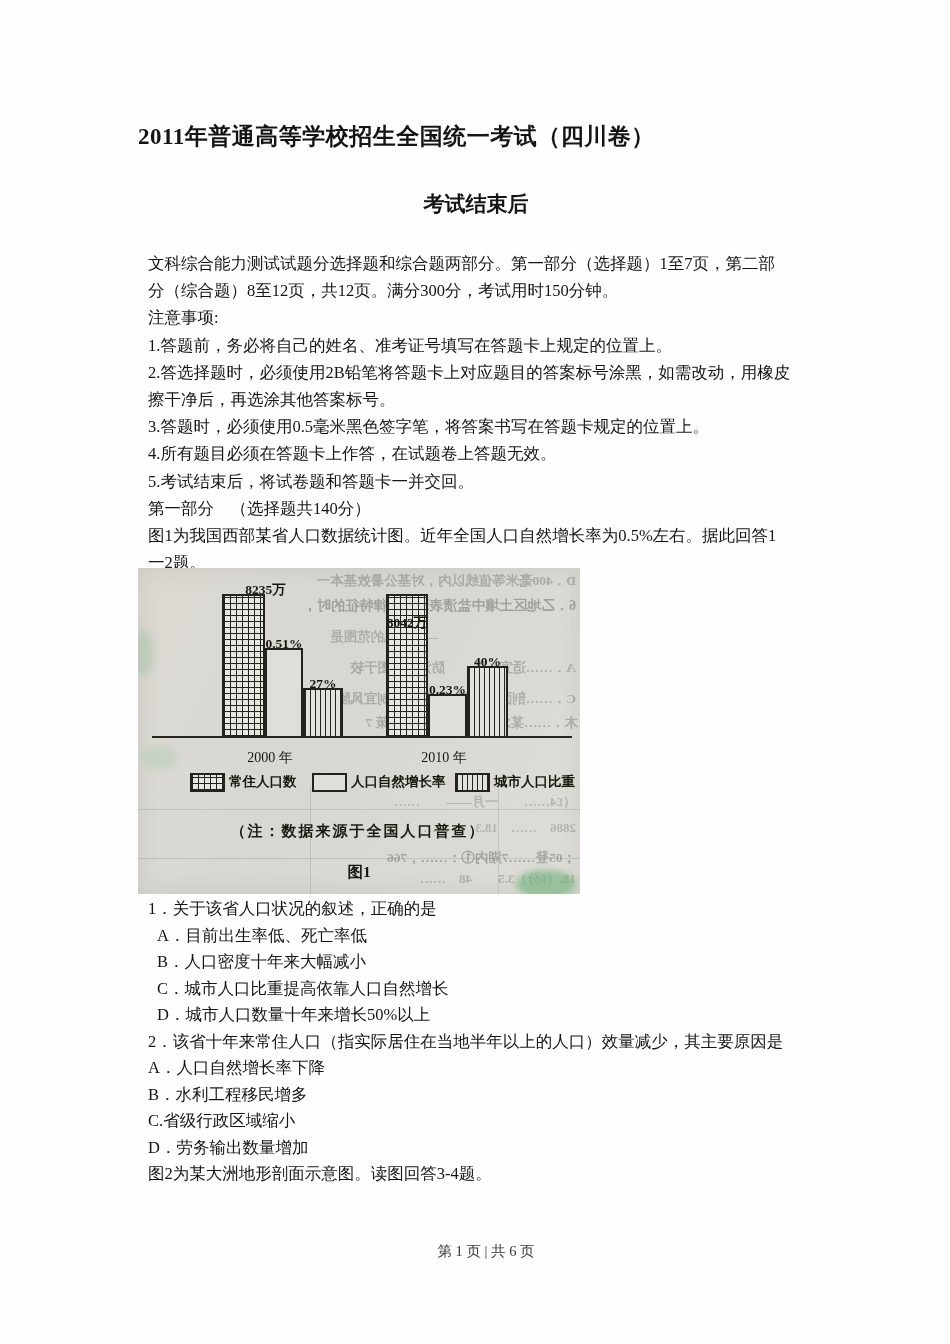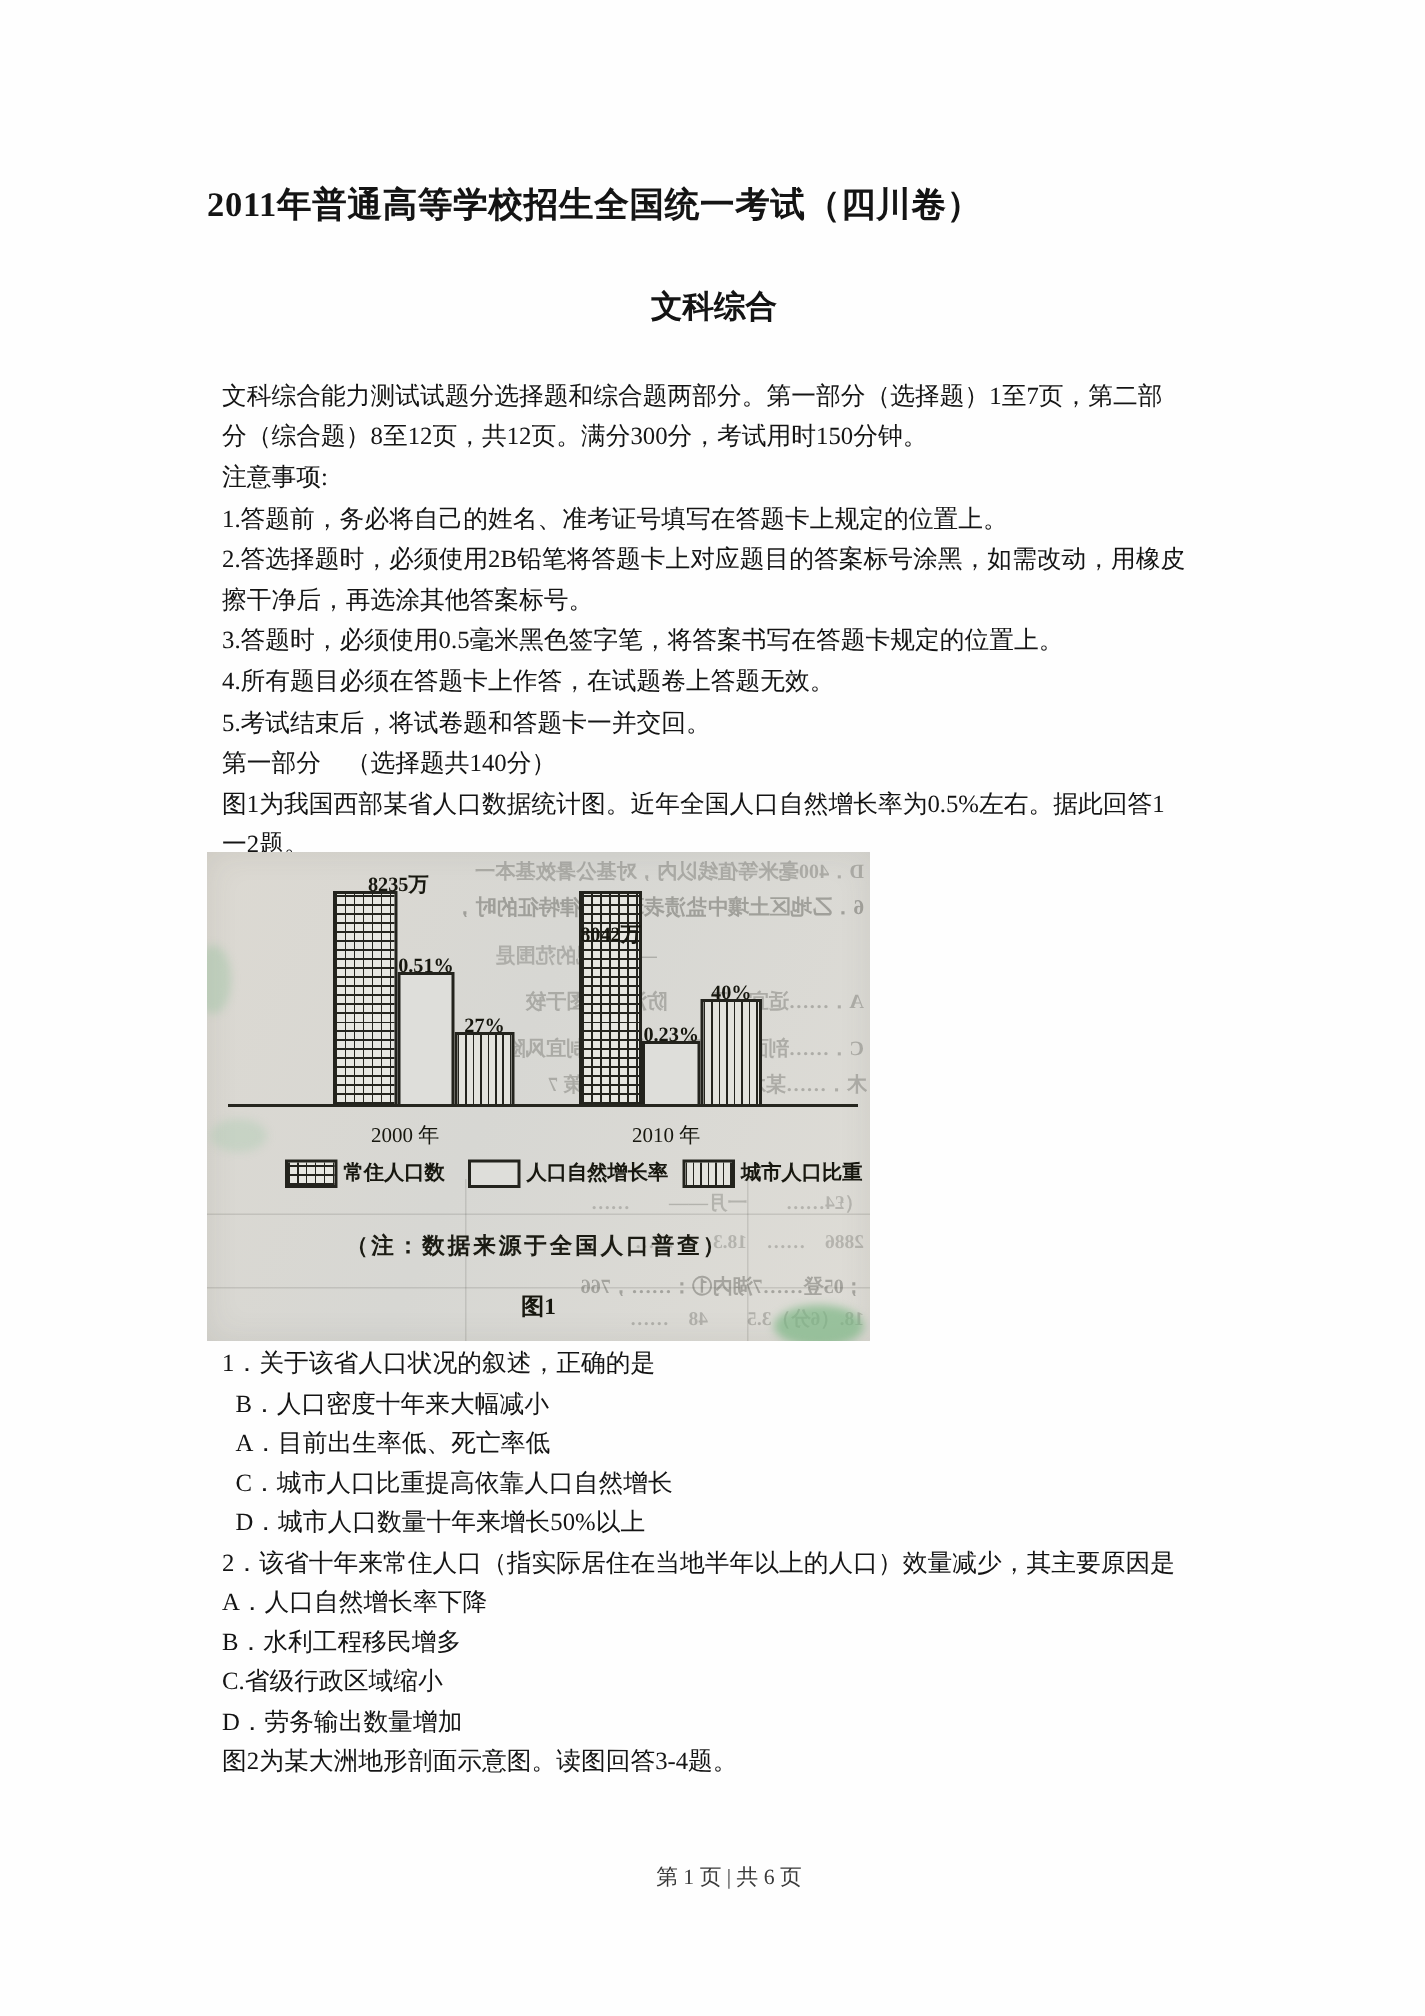--- a/index.html
+++ b/index.html
@@ -84,21 +84,21 @@
     position:absolute; top:1242px; left:148px; width:676px;
     text-align:center; font-size:14.5px; color:#3a3a3a;
   }
 </style>
 </head>
 <body>
 
 <div class="page">
 
   <h1 class="doc-title">2011年普通高等学校招生全国统一考试（四川卷）</h1>
-  <h2 class="doc-subtitle">文科综合</h2>
+  <h2 class="doc-subtitle">考试结束后</h2>
 
   <div class="col">
     <div class="line">文科综合能力测试试题分选择题和综合题两部分。第一部分（选择题）1至7页，第二部</div>
     <div class="line">分（综合题）8至12页，共12页。满分300分，考试用时150分钟。</div>
     <div class="line">注意事项:</div>
     <div class="line">1.答题前，务必将自己的姓名、准考证号填写在答题卡上规定的位置上。</div>
     <div class="line">2.答选择题时，必须使用2B铅笔将答题卡上对应题目的答案标号涂黑，如需改动，用橡皮</div>
     <div class="line">擦干净后，再选涂其他答案标号。</div>
     <div class="line">3.答题时，必须使用0.5毫米黑色签字笔，将答案书写在答题卡规定的位置上。</div>
     <div class="line">4.所有题目必须在答题卡上作答，在试题卷上答题无效。</div>
@@ -159,22 +159,22 @@
         <span class="lg-sw p-vlines"></span>
         <span>城市人口比重</span>
       </div>
 
       <div class="fig-note">（注：数据来源于全国人口普查）</div>
       <div class="fig-caption">图1</div>
     </div>
 
     <div class="qblock" style="margin-top:2px;">
       <div class="line">1．关于该省人口状况的叙述，正确的是</div>
+      <div class="line q1-opt">A．目前出生率低、死亡率低</div>
       <div class="line q1-opt">B．人口密度十年来大幅减小</div>
-      <div class="line q1-opt">A．目前出生率低、死亡率低</div>
       <div class="line q1-opt">C．城市人口比重提高依靠人口自然增长</div>
       <div class="line q1-opt">D．城市人口数量十年来增长50%以上</div>
       <div class="line">2．该省十年来常住人口（指实际居住在当地半年以上的人口）效量减少，其主要原因是</div>
       <div class="line">A．人口自然增长率下降</div>
       <div class="line">B．水利工程移民增多</div>
       <div class="line">C.省级行政区域缩小</div>
       <div class="line">D．劳务输出数量增加</div>
       <div class="line">图2为某大洲地形剖面示意图。读图回答3-4题。</div>
     </div>
   </div>

